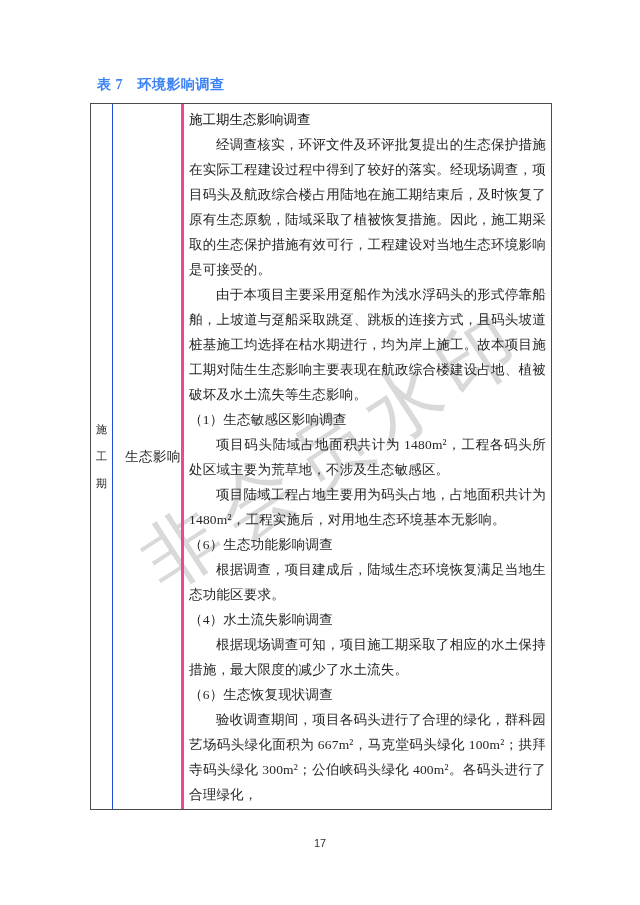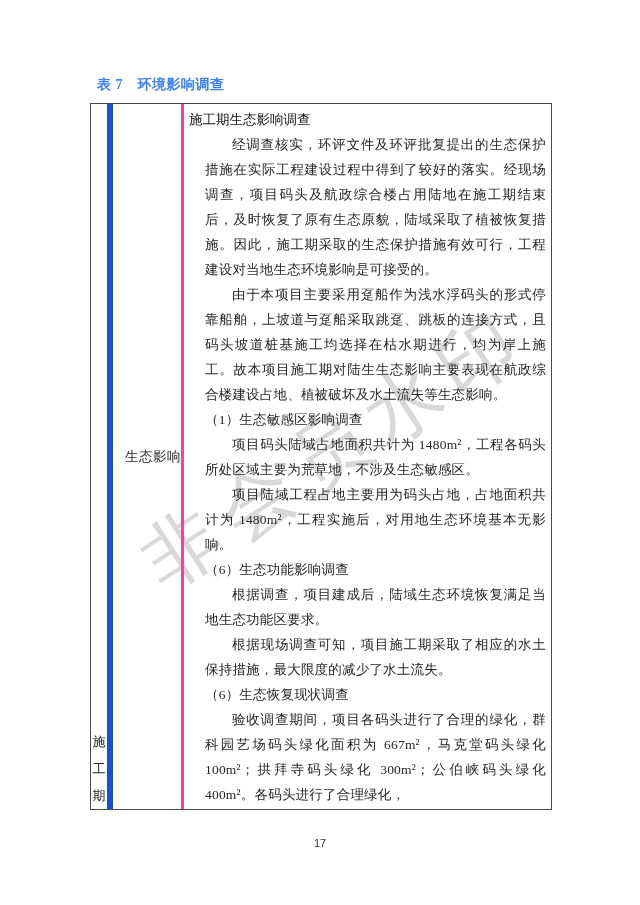--- a/index.html
+++ b/index.html
@@ -38,23 +38,23 @@
     position:absolute;
     left:90px; top:103px;
     width:462px; height:707px;
     border:1px solid #4a4a4a;
     display:flex;
     z-index:2;
     background:transparent;
   }
   .col1 {
     width:22px;
-    border-right:6px solid #1d4ed8;
-    display:flex; align-items:flex-end; justify-content:center;
-    font-size:13px;
+    border-right:1px solid #1d4ed8;
+    display:flex; align-items:center; justify-content:center;
+    font-size:11px;
     line-height:27px;
     text-align:center;
     word-break:break-all;
   }
   .col1 .vtext { width:14px; }
   .col2 {
     width:71px;
     border-right:3px solid #ec4899;
     display:flex; align-items:center; justify-content:flex-end;
     font-size:13.5px;
@@ -66,21 +66,20 @@
     font-size:13.5px;
     line-height:25px;
   }
   .cell-heading {
     font-weight:normal;
     color:#141414;
   }
   .para {
     text-align:justify;
     letter-spacing:0.2px;
-    margin-left:16px;
   }
   .para.indent { text-indent:2em; }
   .page-number {
     position:absolute;
     left:0; right:0; top:837px;
     text-align:center;
     font-size:11px;
     color:#333333;
     font-family:Liberation Sans, sans-serif;
     z-index:3;
@@ -103,20 +102,21 @@
   <div class="col3">
     <div class="cell-heading">施工期生态影响调查</div>
     <div>
         <div class="para indent">经调查核实，环评文件及环评批复提出的生态保护措施在实际工程建设过程中得到了较好的落实。经现场调查，项目码头及航政综合楼占用陆地在施工期结束后，及时恢复了原有生态原貌，陆域采取了植被恢复措施。因此，施工期采取的生态保护措施有效可行，工程建设对当地生态环境影响是可接受的。</div>
         <div class="para indent">由于本项目主要采用趸船作为浅水浮码头的形式停靠船舶，上坡道与趸船采取跳趸、跳板的连接方式，且码头坡道桩基施工均选择在枯水期进行，均为岸上施工。故本项目施工期对陆生生态影响主要表现在航政综合楼建设占地、植被破坏及水土流失等生态影响。</div>
         <div class="para">（1）生态敏感区影响调查</div>
         <div class="para indent">项目码头陆域占地面积共计为 1480m²，工程各码头所处区域主要为荒草地，不涉及生态敏感区。</div>
         <div class="para indent">项目陆域工程占地主要用为码头占地，占地面积共计为 1480m²，工程实施后，对用地生态环境基本无影响。</div>
         <div class="para">（6）生态功能影响调查</div>
         <div class="para indent">根据调查，项目建成后，陆域生态环境恢复满足当地生态功能区要求。</div>
+        <div class="para">（4）水土流失影响调查</div>
         <div class="para indent">根据现场调查可知，项目施工期采取了相应的水土保持措施，最大限度的减少了水土流失。</div>
         <div class="para">（6）生态恢复现状调查</div>
         <div class="para indent">验收调查期间，项目各码头进行了合理的绿化，群科园艺场码头绿化面积为 667m²，马克堂码头绿化 100m²；拱拜寺码头绿化 300m²；公伯峡码头绿化 400m²。各码头进行了合理绿化，</div>
       </div>
   </div>
 </div>
 
 <div class="page-number">17</div>
 
 </body></html>

